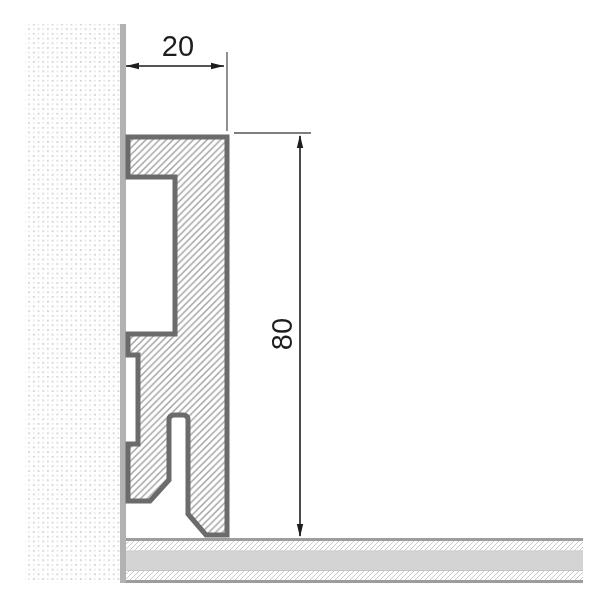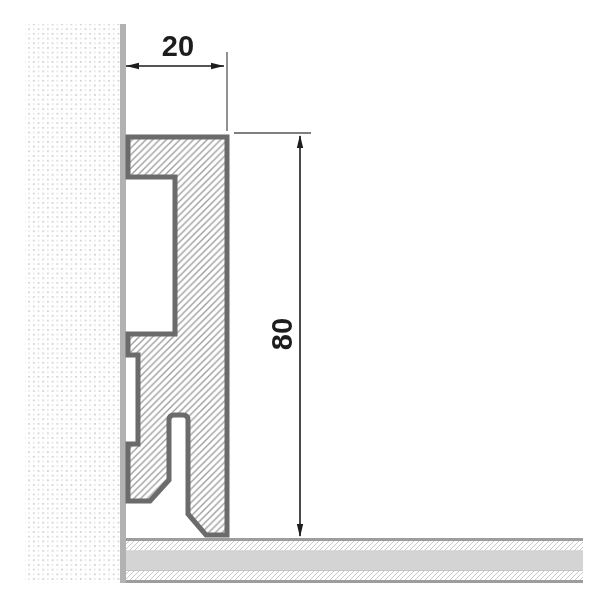--- a/index.html
+++ b/index.html
@@ -1,21 +1,20 @@
 <!DOCTYPE html>
 <html style="--background: #ffffff; --wall-dot: #d3d3d3; --wall-dot-light: #e4e4e4; --wall-edge: #b2b2b2; --profile-outline: #6b6b6b; --profile-hatch: #9a9a9a; --floor-edge: #9d9d9d; --floor-inner-line: #bdbdbd; --floor-band: #d4d4d4; --floor-hatch: #c3c3c3; --dimension-line: #1d1d1d; --extension-line: #555555;"><head>
 <meta charset="utf-8">
 <style>
   html, body { margin: 0; padding: 0; background: #ffffff; }
   .stage {
     position: relative;
     width: 560px; height: 604px;
     background: var(--background, #fff);
     font-family: "Liberation Sans", sans-serif;
-    font-weight: bold;
   }
   svg { display: block; }
   .wall-texture-rect { fill: url(#p-wall-dots); }
   .wall-edge-rect { fill: var(--wall-edge, #b2b2b2); }
   .profile-path {
     fill: url(#p-profile-hatch);
     stroke: var(--profile-outline, #6b6b6b);
     stroke-width: 5;
     stroke-linejoin: miter;
   }

